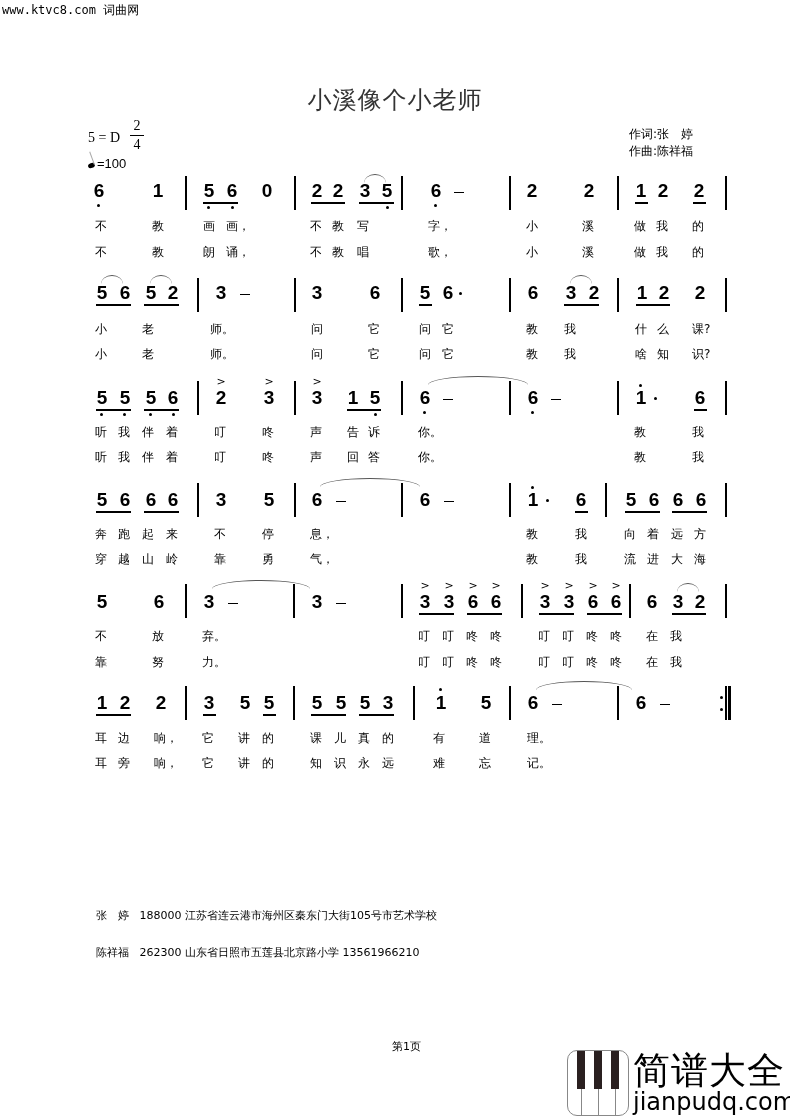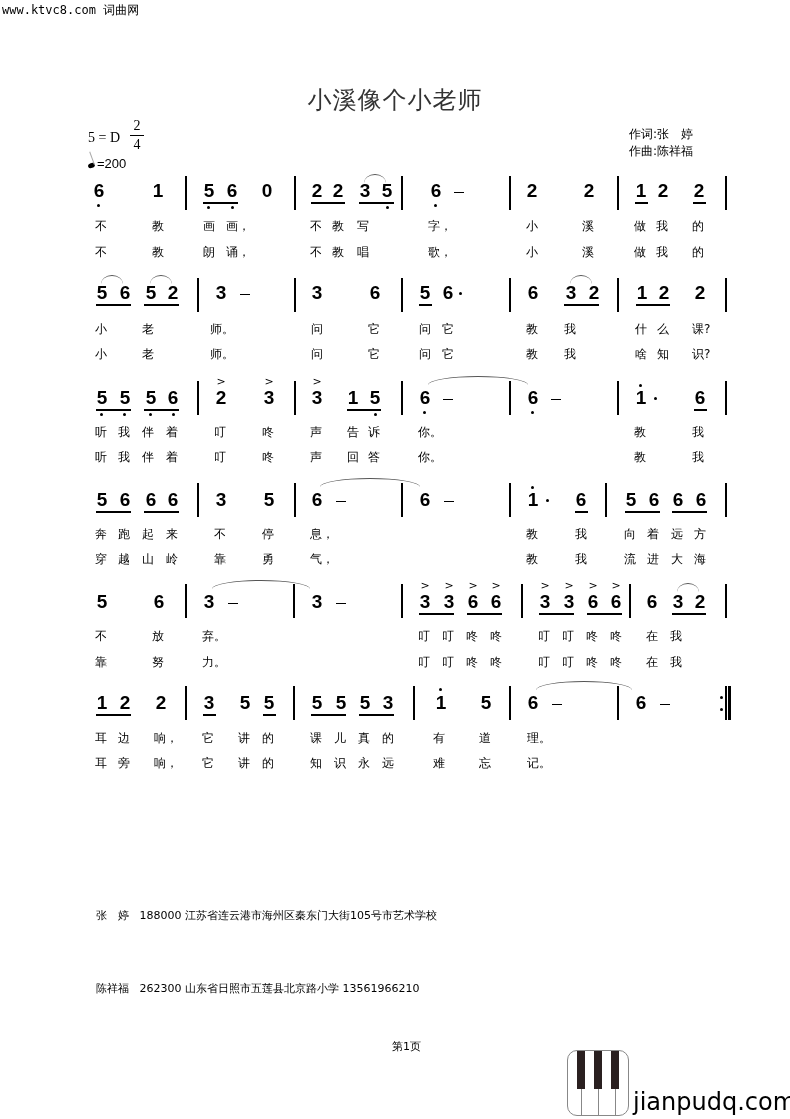--- a/index.html
+++ b/index.html
@@ -37,21 +37,21 @@
 </style>
 </head>
 <body>
 
 <div class="abs site"><span>www.ktvc8.com</span> <span class="cn">词曲网</span></div>
 
 <div class="abs title">小溪像个小老师</div>
 
 <div class="abs key">5 = D</div>
 <div class="abs ts"><span>2</span><span class="bar"></span><span>4</span></div>
-<div class="abs tempo"><span class="note"></span><span>=200</span></div>
+<div class="abs tempo"><span class="note"></span><span>=100</span></div>
 
 <div class="abs credits">
   <div>作词:张　婷</div>
   <div>作曲:陈祥福</div>
 </div>
 
 <div>
   <span class="n" style="left:92px;top:181px">6</span>
   <span class="dotb" style="left:97px;top:204px"></span>
   <span class="n" style="left:151px;top:181px">1</span>
@@ -433,29 +433,30 @@
   <span class="lyr" style="left:358px;top:756px">永</span>
   <span class="lyr" style="left:382px;top:756px">远</span>
   <span class="lyr" style="left:433px;top:756px">难</span>
   <span class="lyr" style="left:479px;top:756px">忘</span>
   <span class="lyr" style="left:527px;top:756px">记。</span>
 </div>
 
 <div class="abs foot" style="top:908px">
   <span>张　婷</span>&nbsp;&nbsp;&nbsp;<span>188000 江苏省连云港市海州区秦东门大街105号市艺术学校</span>
 </div>
-<div class="abs foot" style="top:981px">
+<div class="abs foot" style="top:945px">
   <span>陈祥福</span>&nbsp;&nbsp;&nbsp;<span>262300 山东省日照市五莲县北京路小学 13561966210</span>
 </div>
 
 <div class="abs page">第1页</div>
 
 <div class="abs logo">
   <div class="keys">
     <span class="k" style="left:9px"></span>
     <span class="k" style="left:26px"></span>
     <span class="k" style="left:43px"></span>
     <span class="kl" style="left:13px"></span>
     <span class="kl" style="left:30px"></span>
     <span class="kl" style="left:47px"></span>
   </div>
+  <span class="t1">简谱大全</span>
   <span class="t2">jianpudq.com</span>
 </div>
 
 </body></html>

